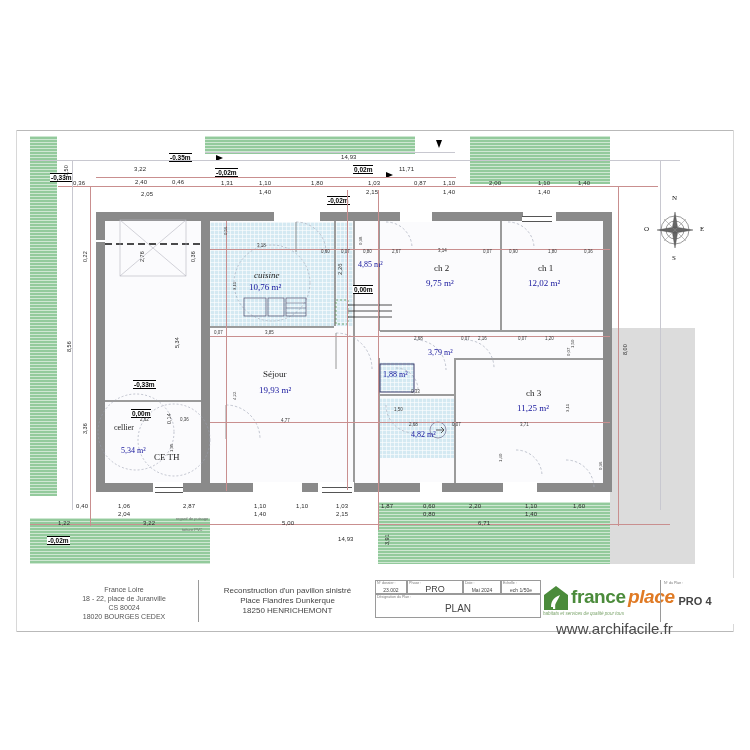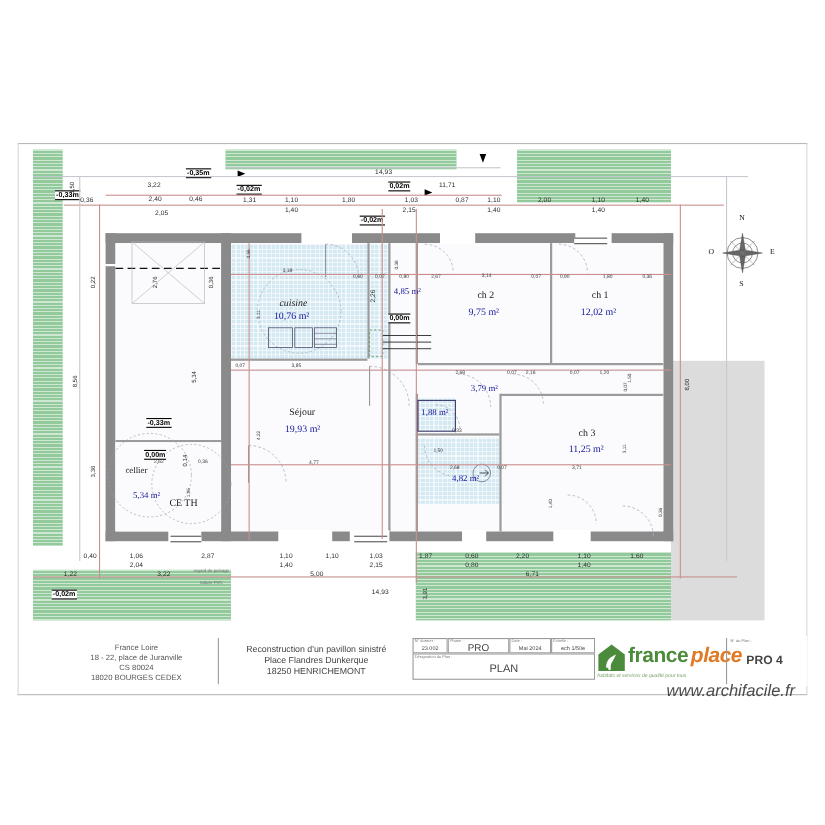--- a/index.html
+++ b/index.html
@@ -596,15 +596,15 @@
   </svg>
   <div class="logo-text logo-france" style="left:571px; top:586px;">france</div>
   <div class="logo-text logo-loire" style="left:628px; top:586px;">place</div>
   <div class="logo-tag" style="left:543px; top:611px;">habitats et services de qualité pour tous</div>
 
   <div class="tb-box" style="left:660px; top:580px; width:1px; height:42px; border:none; background:#9a9a9a;"></div>
 
   <div class="tb-lbl" style="left:664px; top:581px;">N° du Plan :</div>
   <div class="tb-big" style="left:662px; top:595px; width:66px;">PRO 4</div>
 
-  <div class="watermark" style="left:606px; top:620px;font-style:italic;">www.archifacile.fr</div>
+  <div class="watermark" style="left:556px; top:620px;">www.archifacile.fr</div>
 
 </div>
 
 </body></html>

